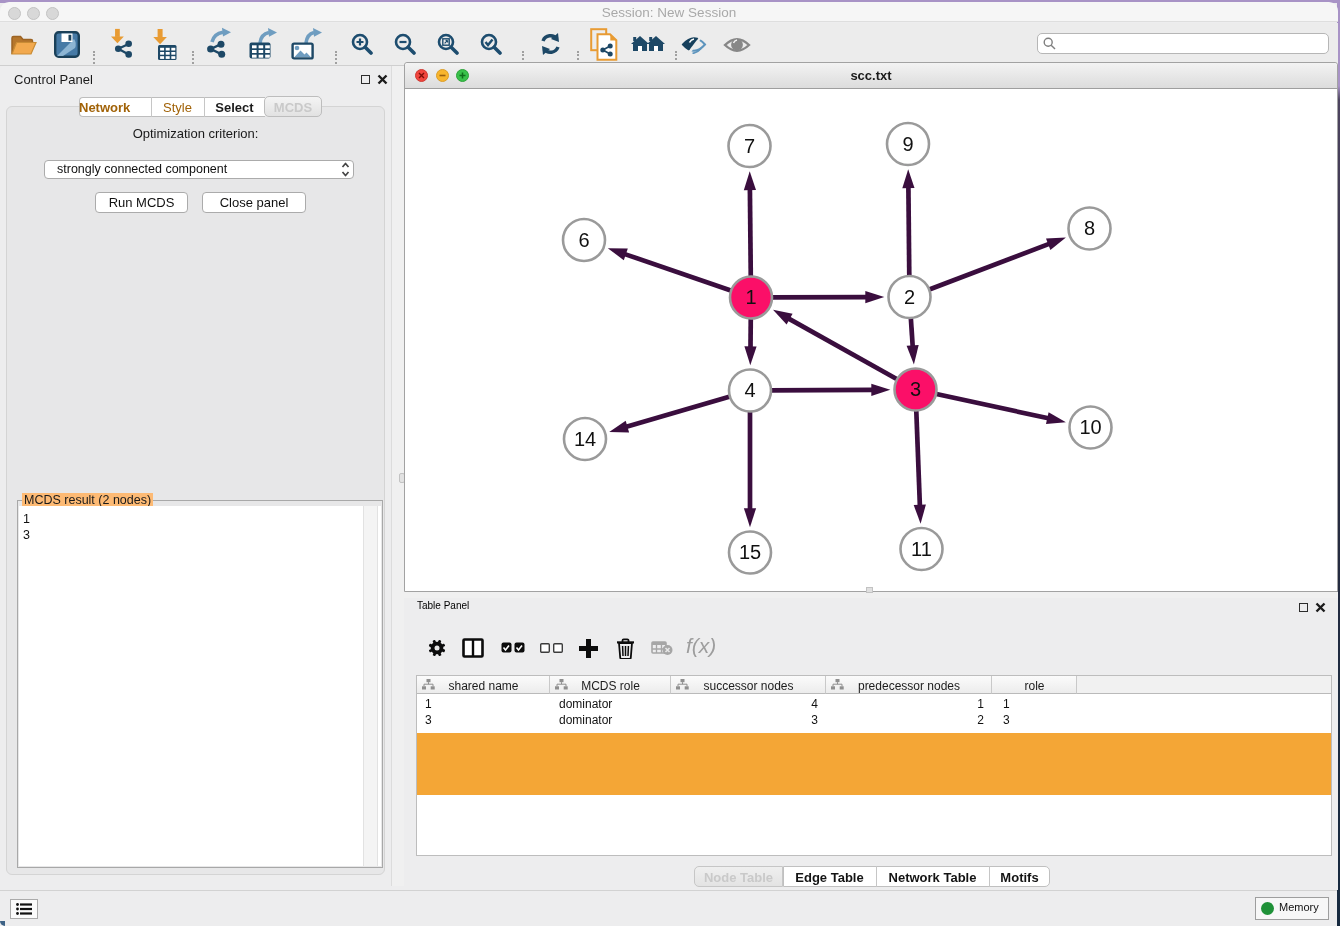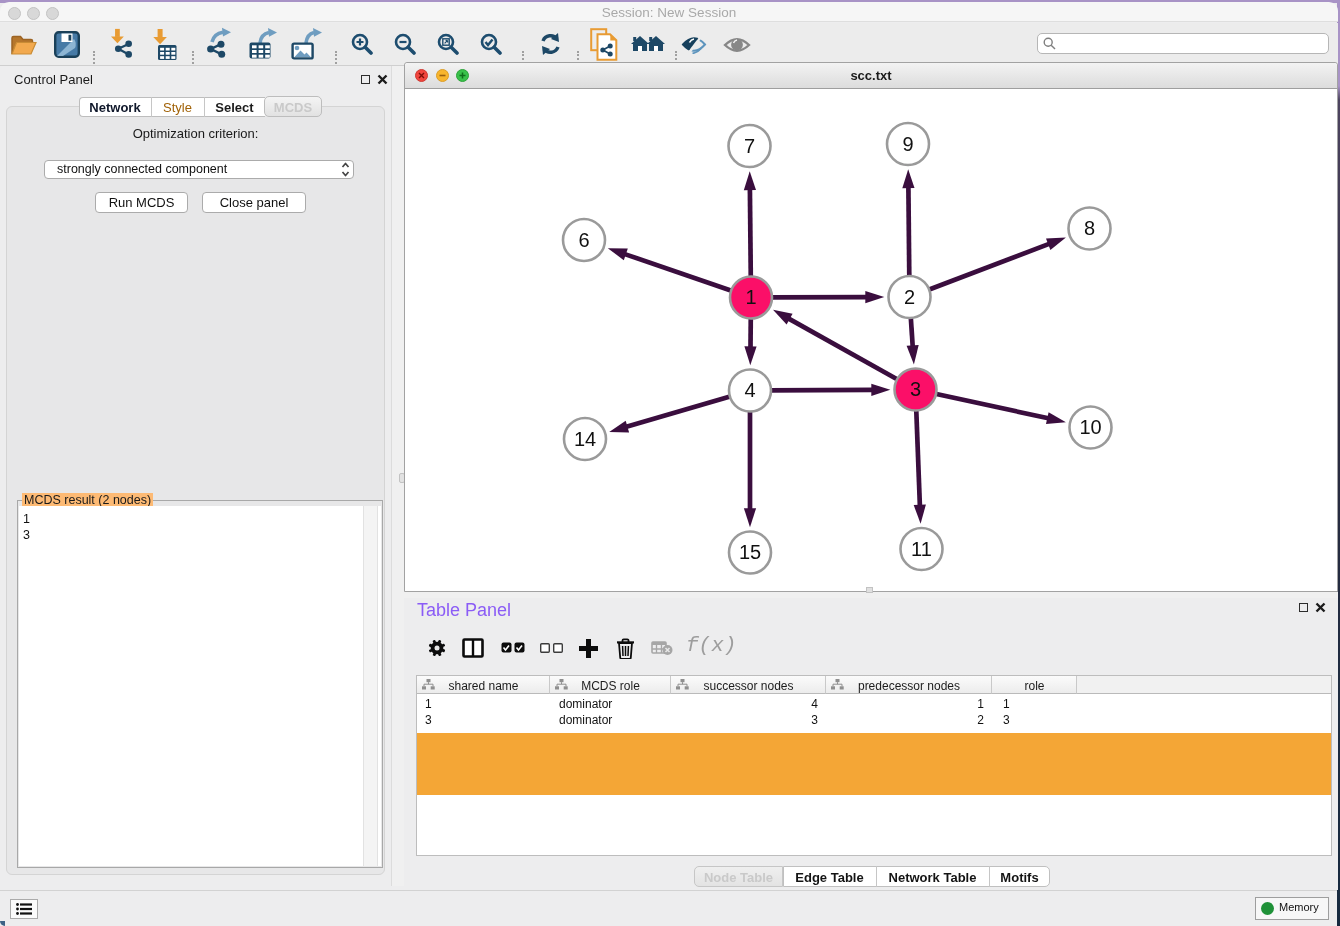--- a/index.html
+++ b/index.html
@@ -164,21 +164,21 @@
 <div class="abs" style="left:0;top:66px;width:391px;height:820px;background:#ededee"></div>
 <div class="abs" style="left:14px;top:72px;font-size:13px;color:#1a1a1a">Control Panel</div>
 <div class="abs" style="left:361px;top:75px;width:9px;height:9px;border:1.6px solid #2c2c2c"></div>
 <svg class="abs" style="left:377px;top:74px" width="11" height="11" viewBox="0 0 11 11">
     <path d="M1.5 1.5 L9.5 9.5 M9.5 1.5 L1.5 9.5" stroke="#1c1c1c" stroke-width="2.4"></path>
   </svg>
 <div class="abs" style="left:6px;top:106px;width:379px;height:769px;background:#e7e7e8;border:1px solid #d4d4d4;border-radius:6px"></div>
 <div class="abs" style="left:79px;top:97px;width:186px;height:20px;background:#fff;border:1px solid #bdbdbd;border-radius:4px 0 0 4px;border-right:none"></div>
 <div class="abs" style="left:151px;top:97px;height:20px;border-left:1px solid #c6c6c6"></div>
 <div class="abs" style="left:204px;top:97px;height:20px;border-left:1px solid #c6c6c6"></div>
-<div class="abs" style="left:79px;top:100px;width:72px;text-align:center;font-size:13px;font-weight:600;color:#0f172a">Network</div>
+<div class="abs" style="left:79px;top:100px;width:72px;font-size:13px;font-weight:600;color:#a16207">Network</div>
 <div class="abs" style="left:151px;top:100px;width:53px;text-align:center;font-size:13px;font-weight:400;color:#a16207">Style</div>
 <div class="abs" style="left:204px;top:100px;width:61px;text-align:center;font-size:13px;font-weight:600;color:#1c1c1c">Select</div>
 <div class="abs" style="left:264px;top:96px;width:58px;height:21px;background:linear-gradient(#f4f4f4,#e2e2e2);border:1px solid #bdbdbd;border-radius:5px"></div>
 <div class="abs" style="left:264px;top:100px;width:58px;text-align:center;font-size:13px;font-weight:600;color:#c9c9c9">MCDS</div>
 <div class="abs" style="left:0;top:126px;width:391px;text-align:center;font-size:13px;color:#1a1a1a">Optimization criterion:</div>
 <div class="abs" style="left:44px;top:160px;width:310px;height:19px;background:#fff;border:1px solid #ababab;border-radius:4px"></div>
 <div class="abs" style="left:57px;top:162px;font-size:12.5px;color:#111">strongly connected component</div>
 <svg class="abs" style="left:341px;top:162px" width="9" height="15" viewBox="0 0 9 15">
     <path d="M1.5 5 L4.5 1.5 L7.5 5 M1.5 10 L4.5 13.5 L7.5 10" fill="none" stroke="#444" stroke-width="1.7" stroke-linejoin="round"></path>
   </svg>
@@ -254,21 +254,21 @@
     <circle cx="921.5" cy="549" r="21.0" fill="#ffffff" stroke="#9a9a9a" stroke-width="2.6"></circle>
     <text x="921.5" y="555.5" text-anchor="middle" font-size="20" fill="#111" font-family="Liberation Sans, sans-serif">11</text>
     <circle cx="585" cy="439" r="21.0" fill="#ffffff" stroke="#9a9a9a" stroke-width="2.6"></circle>
     <text x="585" y="445.5" text-anchor="middle" font-size="20" fill="#111" font-family="Liberation Sans, sans-serif">14</text>
     <circle cx="750" cy="552.5" r="21.0" fill="#ffffff" stroke="#9a9a9a" stroke-width="2.6"></circle>
     <text x="750" y="559.0" text-anchor="middle" font-size="20" fill="#111" font-family="Liberation Sans, sans-serif">15</text>
   </svg>
 <div class="abs" style="left:404px;top:592px;width:934px;height:6px;background:#f0f0f0"></div>
 <div class="abs" style="left:866px;top:587px;width:7px;height:6px;background:#e0e0e0;border:1px solid #c2c2c2"></div>
 <div class="abs" style="left:404px;top:598px;width:934px;height:292px;background:#ededee"></div>
-<div class="abs" style="left:417px;top:600px;font-size:18px;color:#8b5cf6">Table Panel</div>
+<div class="abs" style="left:417px;top:600px;font-size:10px;color:#000000">Table Panel</div>
 <div class="abs" style="left:1299px;top:603px;width:9px;height:9px;border:1.6px solid #2c2c2c"></div>
 <svg class="abs" style="left:1315px;top:602px" width="11" height="11" viewBox="0 0 11 11">
     <path d="M1.5 1.5 L9.5 9.5 M9.5 1.5 L1.5 9.5" stroke="#1c1c1c" stroke-width="2.4"></path>
   </svg>
 <svg style="position:absolute;left:428px;top:639px" width="18" height="18" viewBox="0 0 18 18">
     <circle cx="9" cy="9" r="6.3" fill="#0c0c0c"></circle>
     <rect x="7.6" y="0.6" width="2.8" height="3.4" rx="0.8" fill="#0c0c0c" transform="rotate(22 9 9)"></rect>
     <rect x="7.6" y="0.6" width="2.8" height="3.4" rx="0.8" fill="#0c0c0c" transform="rotate(67 9 9)"></rect>
     <rect x="7.6" y="0.6" width="2.8" height="3.4" rx="0.8" fill="#0c0c0c" transform="rotate(112 9 9)"></rect>
     <rect x="7.6" y="0.6" width="2.8" height="3.4" rx="0.8" fill="#0c0c0c" transform="rotate(157 9 9)"></rect>
@@ -310,21 +310,21 @@
     <path d="M6.5 5 V3.5 a1.2 1.2 0 0 1 1.2 -1.2 h3.6 a1.2 1.2 0 0 1 1.2 1.2 V5" fill="none" stroke="#0c0c0c" stroke-width="1.8"></path>
     <path d="M6.6 9 L7 19 M9.5 9 V19 M12.4 9 L12 19" stroke="#0c0c0c" stroke-width="1.5"></path>
   </svg>
 <svg style="position:absolute;left:651px;top:641px" width="22" height="14" viewBox="0 0 22 14">
     <rect x="1" y="1" width="14" height="11" rx="1" fill="none" stroke="#a6a6a6" stroke-width="1.6"></rect>
     <rect x="1" y="1" width="14" height="3" fill="#a6a6a6"></rect>
     <path d="M5.5 4 V12 M10.5 4 V12 M1 8 H15" stroke="#a6a6a6" stroke-width="1.3"></path>
     <circle cx="16.5" cy="9" r="5" fill="#a6a6a6"></circle>
     <path d="M14.5 7 l4 4 M18.5 7 l-4 4" stroke="#e9e9e9" stroke-width="1.5"></path>
   </svg>
-<div style="position:absolute;left:686px;top:634px;width:36px;font-family:Liberation Mono, monospace;font-style:italic;font-size:21px;color:#9d9d9d">f(x)</div>
+<div style="position:absolute;left:686px;top:634px;width:36px;font-family:Liberation Sans, sans-serif;font-style:italic;font-size:21px;color:#9d9d9d">f(x)</div>
 <div class="abs" style="left:416px;top:675px;width:916px;height:181px;background:#fff;border:1px solid #bdbdbd"></div>
 <div class="abs" style="left:417px;top:676px;width:133px;height:18px;background:linear-gradient(#fbfbfb,#ececec);border-right:1px solid #c9c9c9;border-bottom:1px solid #bababa"></div>
 <div class="abs" style="left:417px;top:679px;width:133px;text-align:center;font-size:12px;color:#1c1c1c">shared name</div>
 <div class="abs" style="left:550px;top:676px;width:121px;height:18px;background:linear-gradient(#fbfbfb,#ececec);border-right:1px solid #c9c9c9;border-bottom:1px solid #bababa"></div>
 <div class="abs" style="left:550px;top:679px;width:121px;text-align:center;font-size:12px;color:#1c1c1c">MCDS role</div>
 <div class="abs" style="left:671px;top:676px;width:155px;height:18px;background:linear-gradient(#fbfbfb,#ececec);border-right:1px solid #c9c9c9;border-bottom:1px solid #bababa"></div>
 <div class="abs" style="left:671px;top:679px;width:155px;text-align:center;font-size:12px;color:#1c1c1c">successor nodes</div>
 <div class="abs" style="left:826px;top:676px;width:166px;height:18px;background:linear-gradient(#fbfbfb,#ececec);border-right:1px solid #c9c9c9;border-bottom:1px solid #bababa"></div>
 <div class="abs" style="left:826px;top:679px;width:166px;text-align:center;font-size:12px;color:#1c1c1c">predecessor nodes</div>
 <div class="abs" style="left:992px;top:676px;width:85px;height:18px;background:linear-gradient(#fbfbfb,#ececec);border-right:1px solid #c9c9c9;border-bottom:1px solid #bababa"></div>

